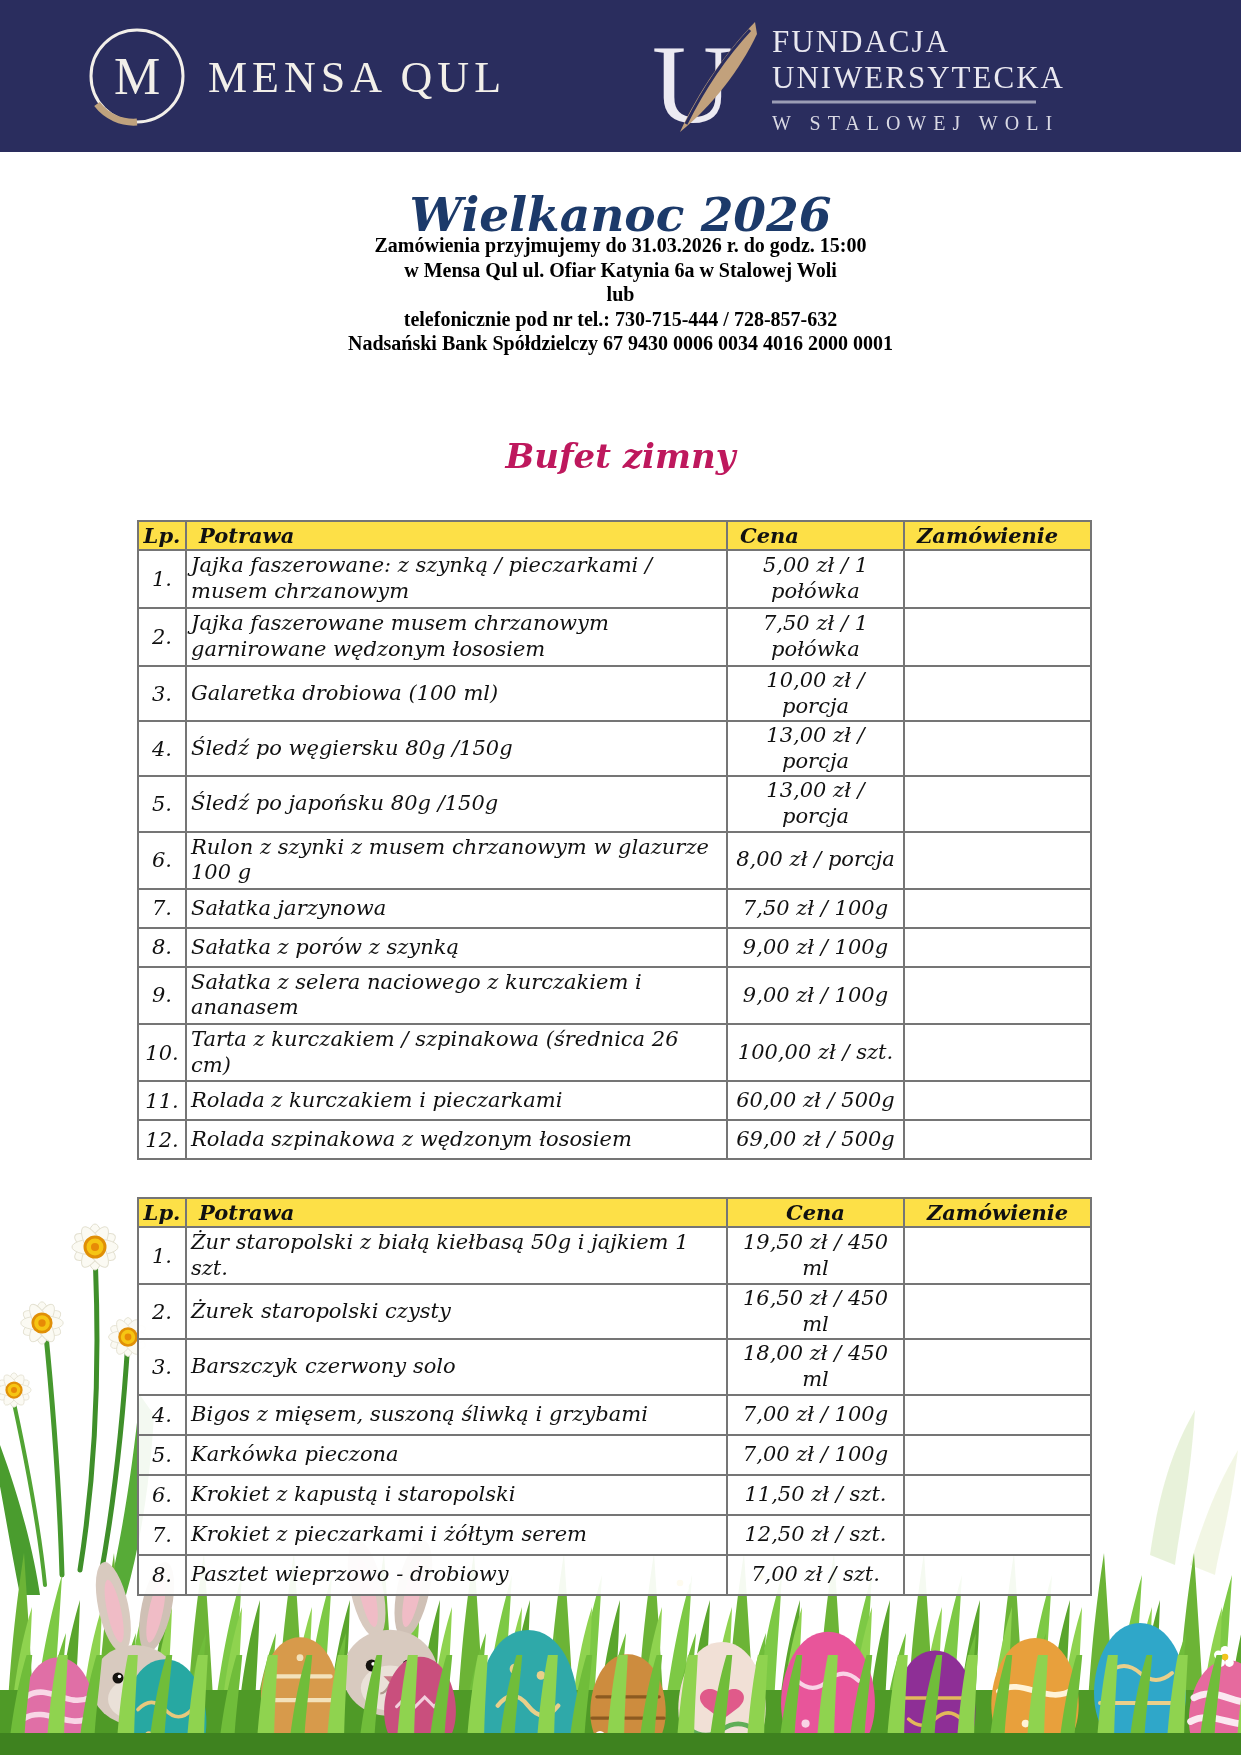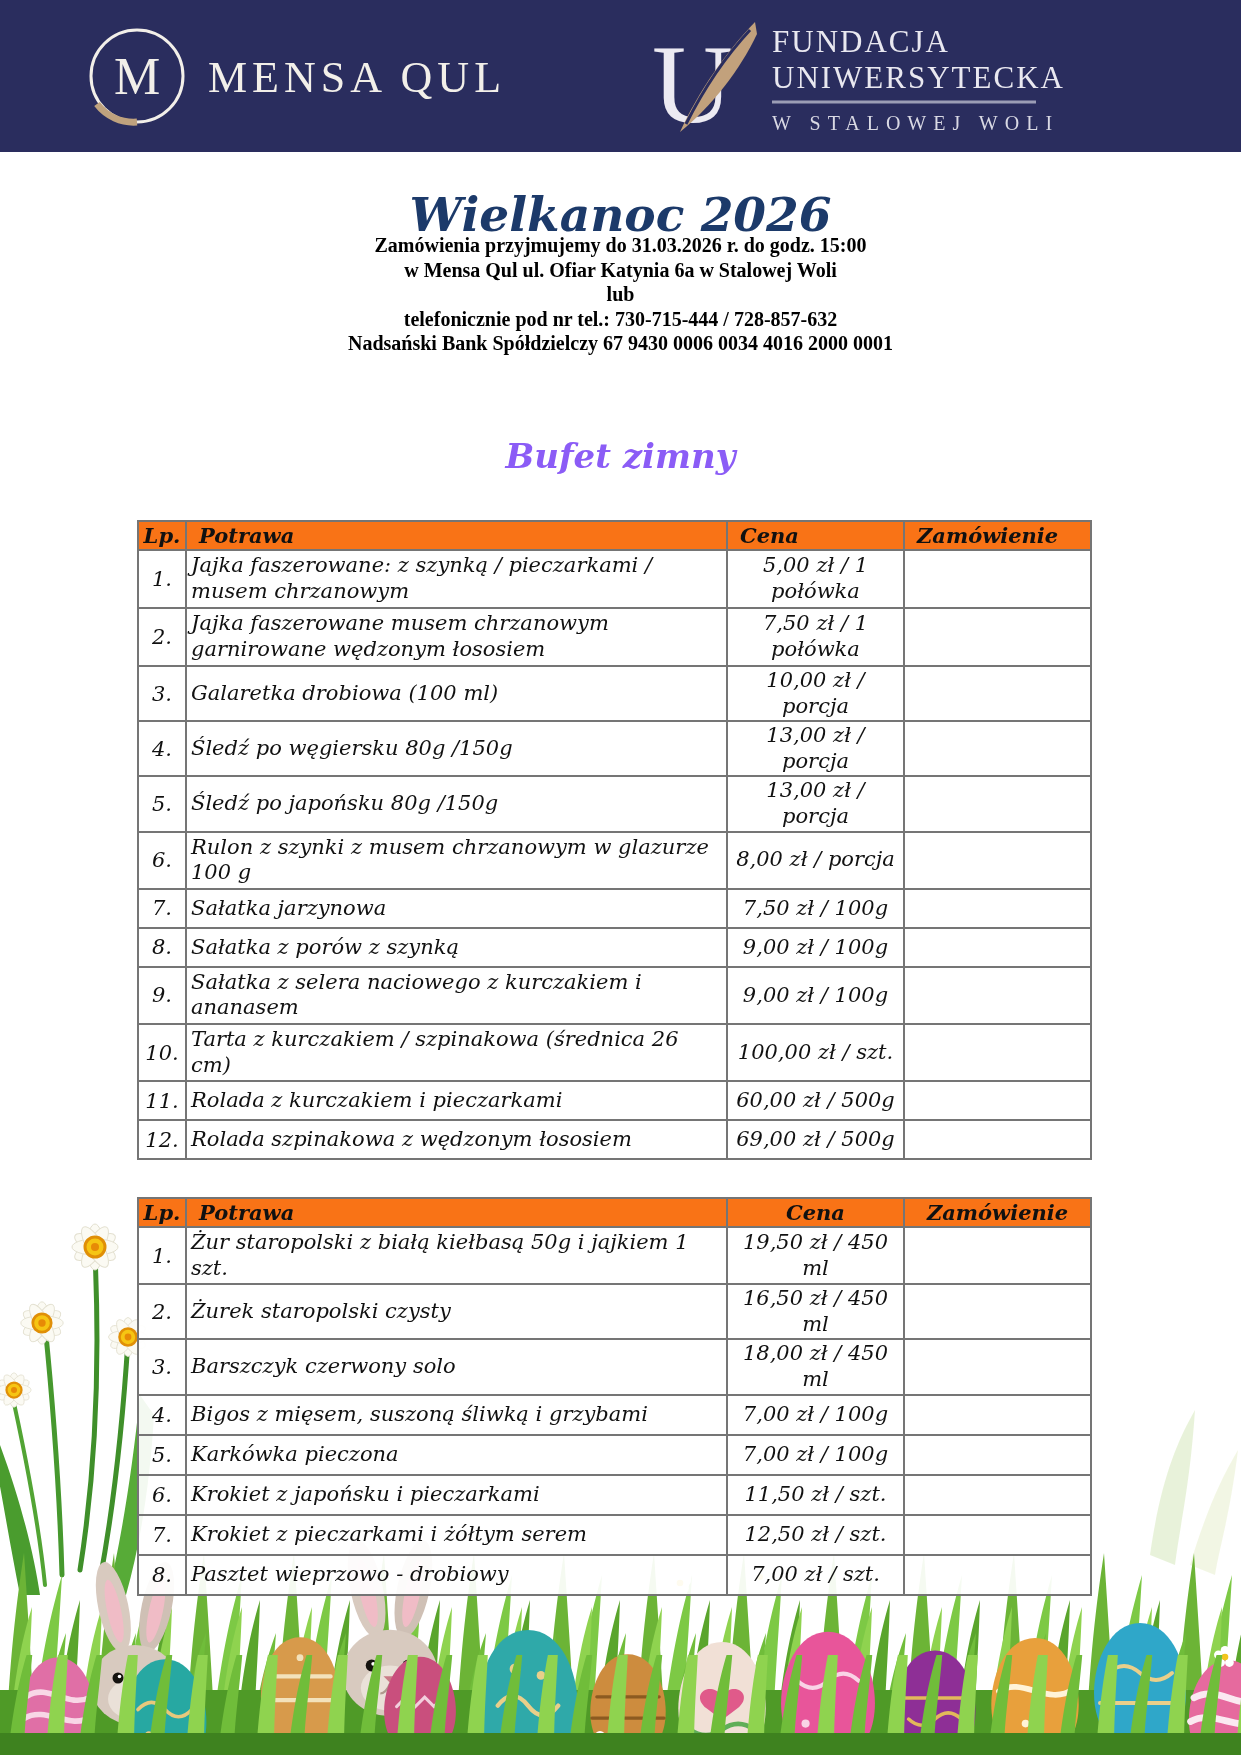--- a/index.html
+++ b/index.html
@@ -10,31 +10,31 @@
   .banner svg{position:absolute;top:0;left:0;}
   
   .doc-title{position:absolute;top:156px;left:0;width:100%;text-align:center;z-index:1;
              font-family:"DejaVu Serif",serif;font-style:italic;font-weight:bold;
              font-size:47px;color:#1c3a6a;}
   .info{position:absolute;top:233px;left:0;width:100%;text-align:center;z-index:1;
         font-weight:bold;font-size:20px;line-height:24.6px;color:#000;}
   
   .sect-head{position:absolute;left:0;width:100%;text-align:center;z-index:1;
              font-family:"DejaVu Serif",serif;font-style:italic;font-weight:bold;
-             font-size:34px;color:#8b5cf6;}
+             font-size:34px;color:#be185d;}
   .sect-head.cold{top:408px;}
   .sect-head.hot{top:1099px;}
   
   table.menu{position:absolute;left:137px;z-index:1;width:953px;border-collapse:collapse;
              table-layout:fixed;border:2px solid #4c4c4c;
              font-family:"DejaVu Serif",serif;font-style:italic;font-size:21px;color:#111;}
   table.menu.t1{top:520px;}
   table.menu.t2{top:1197px;}
   .menu th,.menu td{border:2px solid #757575;vertical-align:middle;overflow:hidden;}
-  .menu th{background:#f97316;font-weight:bold;height:27px;text-align:left;padding:0 0 0 12px;margin-left:12px;}
+  .menu th{background:#fde047;font-weight:bold;height:27px;text-align:left;padding:0 0 0 12px;margin-left:12px;}
   .menu th.c-lp{text-align:center;padding:0;}
   .menu.t2 th.c-price,.menu.t2 th.c-order{text-align:center;padding:0;}
   .menu td{height:33px;background:#ffffff;}
   .menu.t2 td{background:rgba(255,255,255,0.93);}
   .menu.t2 td{height:34px;}
   .menu tr.tall td{height:52px;}
   td.lp{text-align:center;}
   td.dish{padding:2px 8px 2px 4px;line-height:1.22;}
   td.price{text-align:center;padding:1px 6px;line-height:1.22;}
   
@@ -369,21 +369,21 @@
         <td class="order"></td>
       </tr>
       <tr>
         <td class="lp">5.</td>
         <td class="dish">Karkówka pieczona</td>
         <td class="price">7,00 zł / 100g</td>
         <td class="order"></td>
       </tr>
       <tr>
         <td class="lp">6.</td>
-        <td class="dish">Krokiet z japońsku i pieczarkami</td>
+        <td class="dish">Krokiet z kapustą i staropolski</td>
         <td class="price">11,50 zł / szt.</td>
         <td class="order"></td>
       </tr>
       <tr>
         <td class="lp">7.</td>
         <td class="dish">Krokiet z pieczarkami i żółtym serem</td>
         <td class="price">12,50 zł / szt.</td>
         <td class="order"></td>
       </tr>
       <tr>

